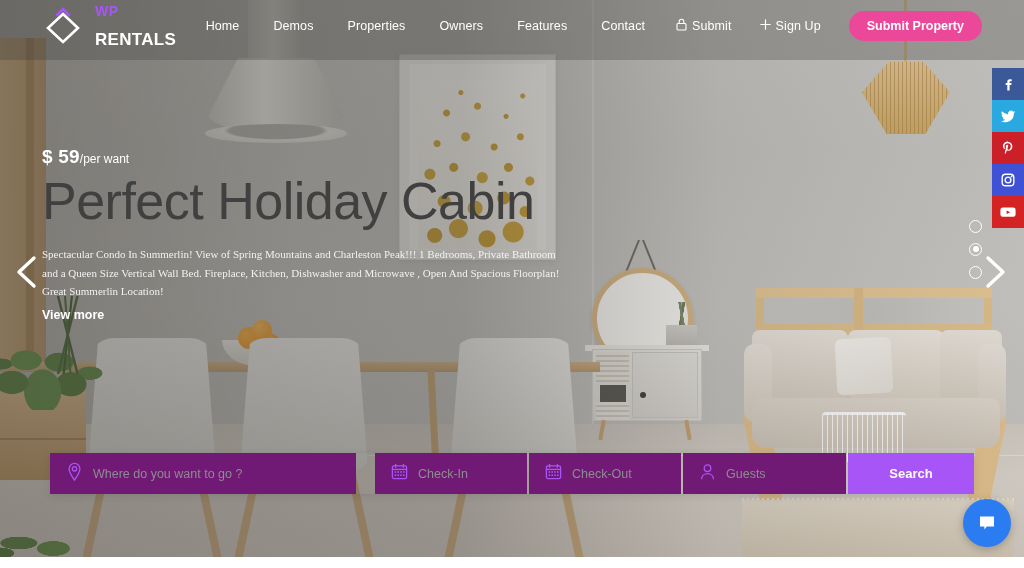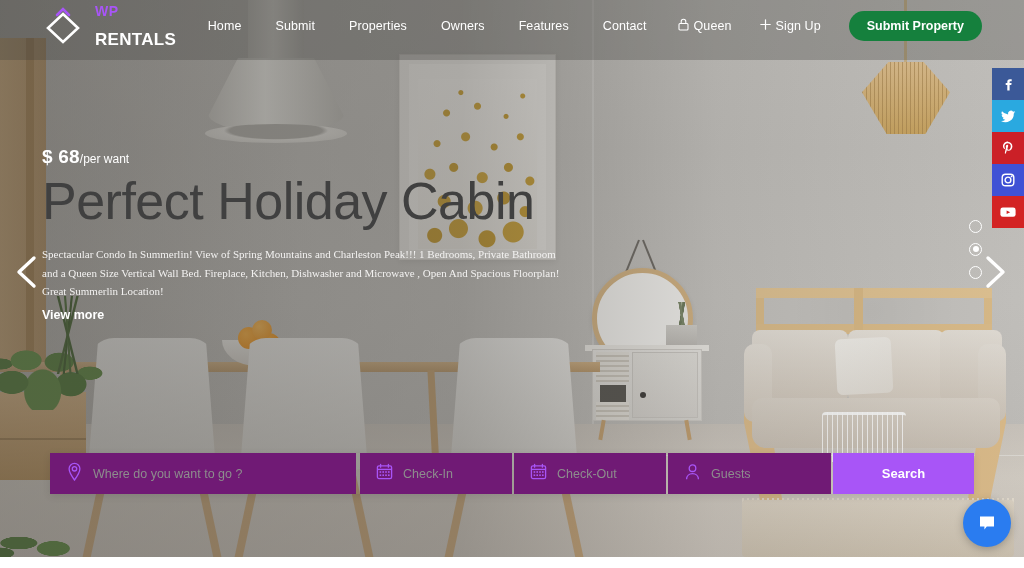--- a/index.html
+++ b/index.html
@@ -335,21 +335,21 @@
 
   .nav { display:flex; align-items:center; margin-left:auto; margin-right:42px; gap:0; }
   .nav a {
     color:#ffffff; font-size:12.5px; text-decoration:none;
     padding:0 17px; white-space:nowrap; letter-spacing:.1px;
     display:flex; align-items:center; gap:5px; cursor:pointer;
   }
   .nav a.auth { padding:0 14px; }
   .btn-submit {
     margin-left:14px;
-    background:#15803d; color:#fff; font-size:12.5px; font-weight:600;
+    background:#ec4899; color:#fff; font-size:12.5px; font-weight:600;
     border:none; border-radius:18px; height:30px; padding:0 18px;
     cursor:pointer; white-space:nowrap;
   }
 
   
   .hero-content {
     position:absolute; left:42px; top:146px; width:560px; z-index:30;
   }
   .price { color:#fff; margin-bottom:6px; }
   .price .amt { font-size:19px; font-weight:700; letter-spacing:.2px; }
@@ -407,21 +407,21 @@
   
   .searchbar {
     position:absolute; left:50px; top:453px; width:924px; height:41px;
     display:flex; z-index:36; box-shadow:0 2px 8px rgba(0,0,0,.10);
   }
   .sfield {
     background:#701a75; display:flex; align-items:center; gap:10px;
     padding:0 16px; height:41px;
   }
   .f-dest { width:306px; }
-  .f-in   { width:152px; margin-left:4px; }
+  .f-in   { width:152px; margin-left:19px; }
   .f-out  { width:152px; margin-left:2px; }
   .f-guest{ width:163px; margin-left:2px; }
   .sfield .ph {
     color:#8d8d8d; font-size:12.5px; white-space:nowrap;
   }
   .btn-search {
     margin-left:2px; flex:1; background:#a855f7; color:#fff;
     font-size:13px; font-weight:700; border:none; cursor:pointer;
     display:flex; align-items:center; justify-content:center;
   }
@@ -541,52 +541,52 @@
         </svg>
       </span>
       <span class="logo-text">
         <span class="logo-wp">WP</span>
         <span class="logo-rentals">RENTALS</span>
       </span>
     </div>
 
     <nav class="nav">
       <a href="#">Home</a>
-      <a href="#">Submit</a>
+      <a href="#">Demos</a>
       <a href="#">Properties</a>
       <a href="#">Owners</a>
       <a href="#">Features</a>
       <a href="#">Contact</a>
 
       <a href="#" class="auth">
         <span>
           <svg width="11" height="13" viewBox="0 0 11 13">
             <rect x="1" y="5.5" width="9" height="6.5" rx="1" fill="none" stroke="#ffffff" stroke-width="1.1"></rect>
             <path d="M3.2 5.5 V3.6 a2.3 2.3 0 0 1 4.6 0 V5.5" fill="none" stroke="#ffffff" stroke-width="1.1"></path>
           </svg>
         </span>
-        <span>Queen</span>
+        <span>Submit</span>
       </a>
 
       <a href="#" class="auth">
         <span>
           <svg width="11" height="11" viewBox="0 0 11 11">
             <path d="M5.5 0.8 V10.2 M0.8 5.5 H10.2" stroke="#ffffff" stroke-width="1.2" stroke-linecap="round"></path>
           </svg>
         </span>
         <span>Sign Up</span>
       </a>
 
       <button class="btn-submit">Submit Property</button>
     </nav>
   </div>
 
   <div class="hero-content">
     <div class="price">
-      <span class="amt">$</span><span class="amt">&nbsp;</span><span class="amt">68</span><span class="per">/per want</span>
+      <span class="amt">$</span><span class="amt">&nbsp;</span><span class="amt">59</span><span class="per">/per want</span>
     </div>
     <h1 class="hero-title">Perfect Holiday Cabin</h1>
     <p class="hero-desc">Spectacular Condo In Summerlin! View of Spring Mountains and Charleston Peak!!! 1 Bedrooms, Private Bathroom and a Queen Size Vertical Wall Bed. Fireplace, Kitchen, Dishwasher and Microwave , Open And Spacious Floorplan! Great Summerlin Location!</p>
     <a href="#" class="view-more">View more</a>
   </div>
 
   <div class="arrow arrow-left">
     <svg width="34" height="40" viewBox="0 0 34 40">
       <path d="M24 6 L9 20 L24 34" fill="none" stroke="#ffffff" stroke-width="3.4" stroke-linecap="round" stroke-linejoin="round"></path>
     </svg>

